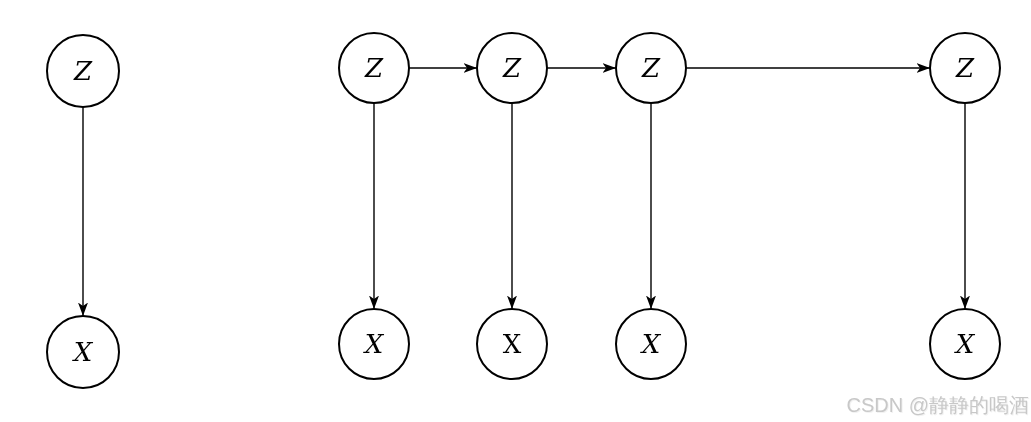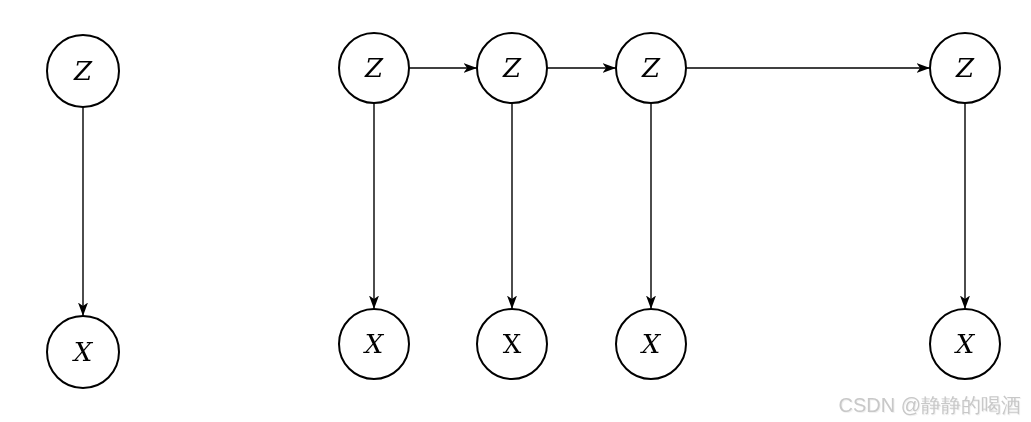--- a/index.html
+++ b/index.html
@@ -27,21 +27,21 @@
     font-size: 26px;
     text-anchor: middle;
   }
   .edge-line {
     stroke: #000000;
     stroke-width: 1.4;
     fill: none;
   }
   .watermark {
     position: absolute;
-    right: 10px;
+    right: 2px;
     bottom: 3px;
     font-size: 20px;
     color: #c8c8c8;
     text-shadow: 1px 1px 0 #f2f2f2;
     font-family: "Liberation Sans", sans-serif;
     white-space: nowrap;
     user-select: none;
   }
 </style>
 </head>

